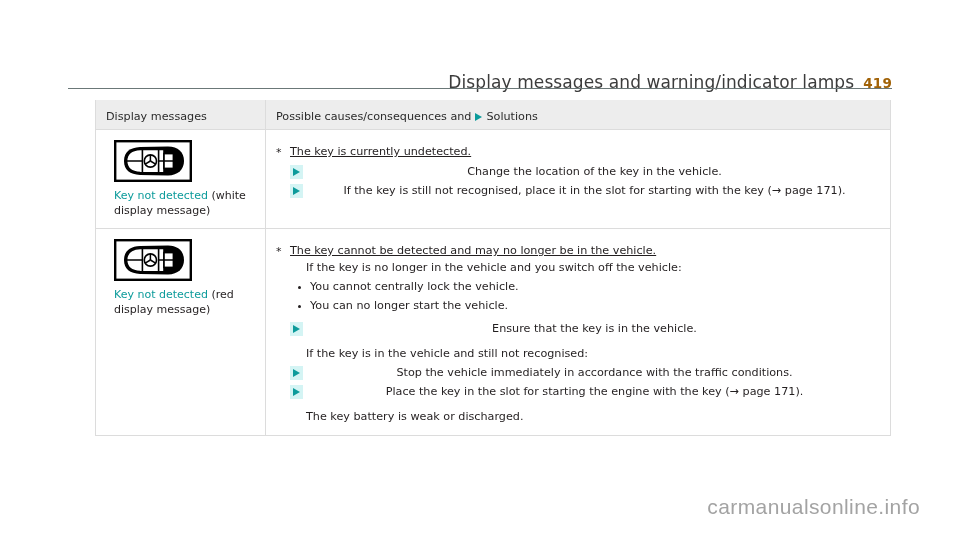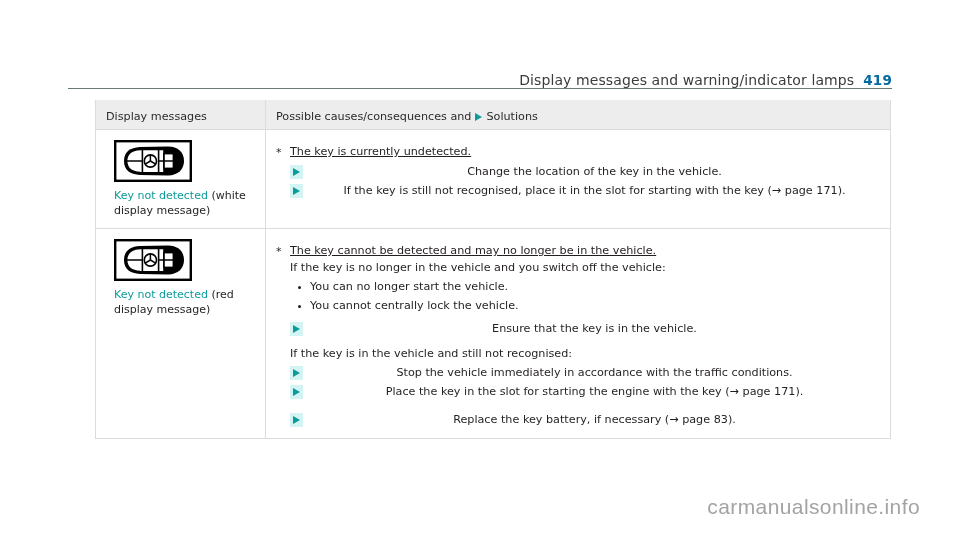--- a/index.html
+++ b/index.html
@@ -28,28 +28,28 @@
   .running-head {
     position: absolute;
     right: 68px;
     top: 72px;
     display: flex;
     align-items: baseline;
     gap: 9px;
     white-space: nowrap;
   }
   .running-head-title {
-    font-size: 14px;
+    font-size: 17px;
     color: #3c3c3c;
     letter-spacing: 0.1px;
   }
   .running-head-page {
     font-size: 13.5px;
     font-weight: bold;
-    color: #0369a1;
+    color: #a16207;
     letter-spacing: 0.2px;
   }
 
   
   .table {
     position: absolute;
     left: 95px;
     top: 100px;
     width: 796px;
     border-left: 1px solid #dcdcdc;
@@ -128,21 +128,21 @@
     padding-top: 1px;
   }
   .cause-text {
     flex: 1 1 auto;
     text-decoration: underline;
   }
   .plain-line {
     font-size: 11.2px;
     line-height: 16px;
     color: #231f20;
-    margin-left: 14px;
+    margin-left: 30px;
   }
   .gap {
     height: 9px;
   }
   .gap-sm {
     height: 4px;
   }
 
   .solution {
     display: flex;
@@ -314,26 +314,26 @@
 
       <div class="cause">
         <span class="cause-star">*</span>
         <span class="cause-text">The key cannot be detected and may no longer be in the vehicle.</span>
       </div>
 
       <div class="plain-line">If the key is no longer in the vehicle and you switch off the vehicle:</div>
 
       <div class="dotitem">
         <span class="dot"></span>
-        <span class="dot-text">You can no longer start the vehicle.</span>
+        <span class="dot-text">You cannot centrally lock the vehicle.</span>
       </div>
 
       <div class="dotitem">
         <span class="dot"></span>
-        <span class="dot-text">You cannot centrally lock the vehicle.</span>
+        <span class="dot-text">You can no longer start the vehicle.</span>
       </div>
 
       <div class="gap-sm"></div>
 
       <div class="solution">
         <span class="tri-box">
             <span class="tri"></span>
           </span>
         <span class="solution-text">Ensure that the key is in the vehicle.</span>
       </div>
@@ -351,27 +351,22 @@
 
       <div class="solution">
         <span class="tri-box">
             <span class="tri"></span>
           </span>
         <span class="solution-text">Place the key in the slot for starting the engine with the key (→ page 171).</span>
       </div>
 
       <div class="gap"></div>
 
-
-
-      <div class="solution">
-        <span class="tri-box">
-            <span class="tri"></span>
-          </span>
-        <span class="solution-text">Replace the key battery, if necessary (→ page 83).</span>
-      </div>
+      <div class="plain-line">The key battery is weak or discharged.</div>
+
+
 
     </div>
   </div>
 
 </div>
 
 <div class="watermark">carmanualsonline.info</div>
 
 </body></html>

